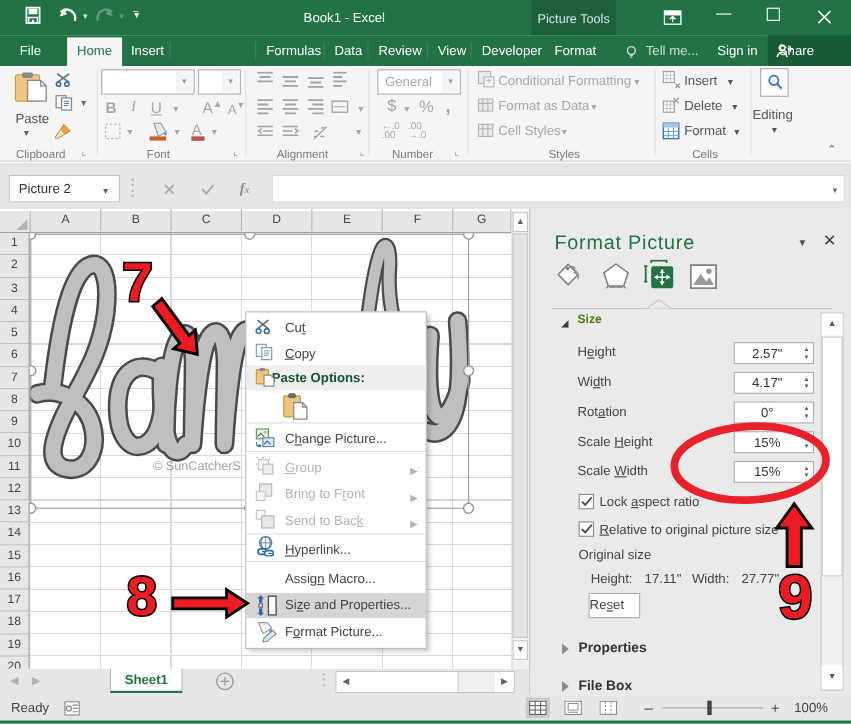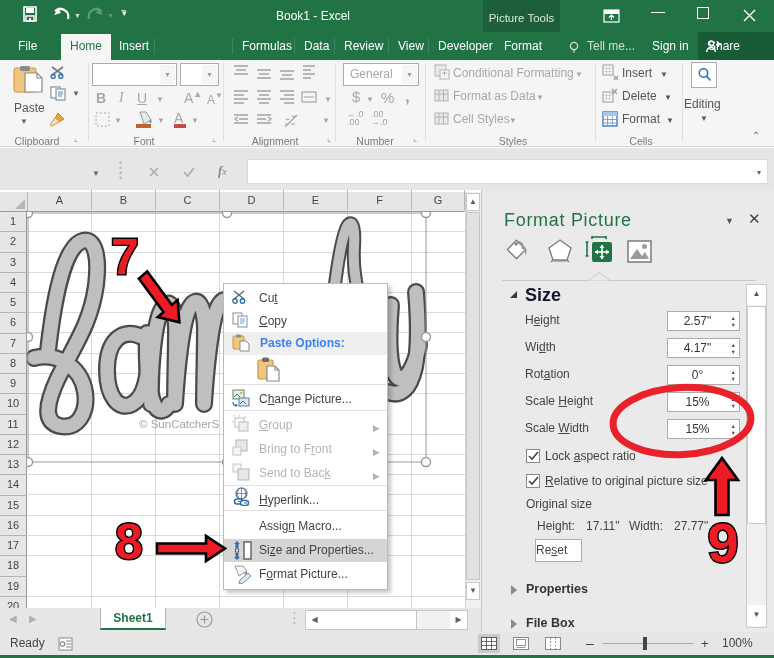--- a/index.html
+++ b/index.html
@@ -251,20 +251,21 @@
   <div class="abs" style="left:691px;top:2px;width:26px;height:26px;background:#fff;border:1px solid #ababab"></div>
   <svg class="abs" style="left:697px;top:7px" width="15" height="15" viewBox="0 0 15 15">
     <circle cx="6.5" cy="6" r="4.2" fill="none" stroke="#2e75b5" stroke-width="1.6"></circle>
     <path d="M9.5 9.2 L13.5 13.5" stroke="#2e75b5" stroke-width="1.8"></path>
   </svg>
   <div class="abs dk" style="left:684px;top:37px;font-size:12px">Editing</div>
   <div class="abs dk" style="left:700px;top:54px;font-size:8px">▼</div>
   <div class="abs" style="left:752px;top:70px;color:#666;font-size:10px">⌃</div>
 </div>
 <div class="abs" id="fbar">
+  <div id="namebox">Picture 2</div>
   <div class="abs" style="left:92px;top:21px;color:#666;font-size:8px">▼</div>
   <div class="abs" style="left:119px;top:13px;color:#b9b9b9;font-size:9px;line-height:5px">•<br>•<br>•<br>•</div>
   <svg class="abs" style="left:148px;top:18px" width="12" height="12" viewBox="0 0 12 12">
     <path d="M2 2 L10 10 M10 2 L2 10" stroke="#adadad" stroke-width="1.6"></path>
   </svg>
   <svg class="abs" style="left:182px;top:18px" width="14" height="12" viewBox="0 0 14 12">
     <path d="M2 6 L5.5 10 L12 2" stroke="#adadad" stroke-width="1.8" fill="none"></path>
   </svg>
   <div class="abs" style="left:218px;top:15px;color:#8a8a8a;font-size:13px;font-style:italic;font-family:'Liberation Serif',serif"><b>f</b><span style="font-size:10px">x</span></div>
   <div id="finput"></div>
@@ -346,21 +347,21 @@
 
   <div class="abs" style="left:465px;top:2px;width:16px;height:416px;background:#f1f1f1;border-left:1px solid #d5d5d5"></div>
   <div class="abs" style="left:466px;top:3px;width:14px;height:18px;background:#fff;border:1px solid #c6c6c6;color:#606060;font-size:8px;text-align:center;line-height:16px">▲</div>
   <div class="abs" style="left:466px;top:22px;width:14px;height:368px;background:#e2e2e2;border:1px solid #c6c6c6"></div>
   <div class="abs" style="left:466px;top:392px;width:14px;height:18px;background:#fff;border:1px solid #c6c6c6;color:#606060;font-size:8px;text-align:center;line-height:16px">▼</div>
 
   <div class="abs" id="ctxmenu" style="left:223px;top:93px;width:165px;height:307px;background:#fff;border:1px solid #bbbbbb;box-shadow:3px 3px 4px rgba(0,0,0,0.22);font-size:12px;color:#444">
     <div class="abs" style="left:35px;top:7px">Cu<u>t</u></div>
     <div class="abs" style="left:35px;top:30px"><u>C</u>opy</div>
     <div class="abs" style="left:0px;top:48px;width:163px;height:23px;background:#efefef"></div>
-    <div class="abs" style="left:36px;top:52px;font-weight:bold;color:#3b82f6">Paste Options:</div>
+    <div class="abs" style="left:23px;top:52px;font-weight:bold;color:#14532d">Paste Options:</div>
     <div class="abs" style="left:0px;top:100px;width:163px;height:1px;background:#e0e0e0"></div>
     <div class="abs" style="left:35px;top:108px">C<u>h</u>ange Picture...</div>
     <div class="abs" style="left:0px;top:126px;width:163px;height:1px;background:#e0e0e0"></div>
     <div class="abs" style="left:35px;top:134px;color:#b4b4b4"><u>G</u>roup</div>
     <div class="abs" style="left:35px;top:158px;color:#b4b4b4">Bring to F<u>r</u>ont</div>
     <div class="abs" style="left:35px;top:182px;color:#b4b4b4">Send to Bac<u>k</u></div>
     <div class="abs" style="left:0px;top:201px;width:163px;height:1px;background:#e0e0e0"></div>
     <div class="abs" style="left:35px;top:209px"><u>H</u>yperlink...</div>
     <div class="abs" style="left:0px;top:226px;width:163px;height:1px;background:#e0e0e0"></div>
     <div class="abs" style="left:35px;top:235px">Assig<u>n</u> Macro...</div>
@@ -463,21 +464,21 @@
     <path d="M3 19 L10 9 L15 16 L18 12 L22 19 z" fill="#9a9a9a"></path>
   </svg>
   <div class="abs" style="left:20px;top:90px;width:254px;height:1px;background:#c9c9c9"></div>
   <svg class="abs" style="left:106px;top:82px" width="22" height="9" viewBox="0 0 22 9">
       <path d="M0 8.5 L11 0.5 L22 8.5" fill="#eaeaea" stroke="#c9c9c9" stroke-width="1"></path>
     </svg>
 
   <svg class="abs" style="left:28px;top:101px" width="7" height="7" viewBox="0 0 9 9">
       <polygon points="9,0 9,9 0,9" fill="#3a3a3a"></polygon>
     </svg>
-  <div class="abs" style="left:43px;top:95px;font-weight:bold;color:#0f172a;font-size:18px">Size</div>
+  <div class="abs" style="left:43px;top:95px;font-weight:bold;color:#4d7c0f;font-size:11px">Size</div>
   <div class="abs" style="left:43px;top:123px">H<u>e</u>ight</div>
   <div class="abs" style="left:43px;top:150px">Wi<u>d</u>th</div>
   <div class="abs" style="left:43px;top:177px">Rot<u>a</u>tion</div>
   <div class="abs" style="left:43px;top:204px">Scale <u>H</u>eight</div>
   <div class="abs" style="left:43px;top:231px">Scale <u>W</u>idth</div>
   <div class="inp" style="top:121px">
       <span>2.57"</span>
     </div>
   <div class="inp" style="top:148px">
       <span>4.17"</span>

